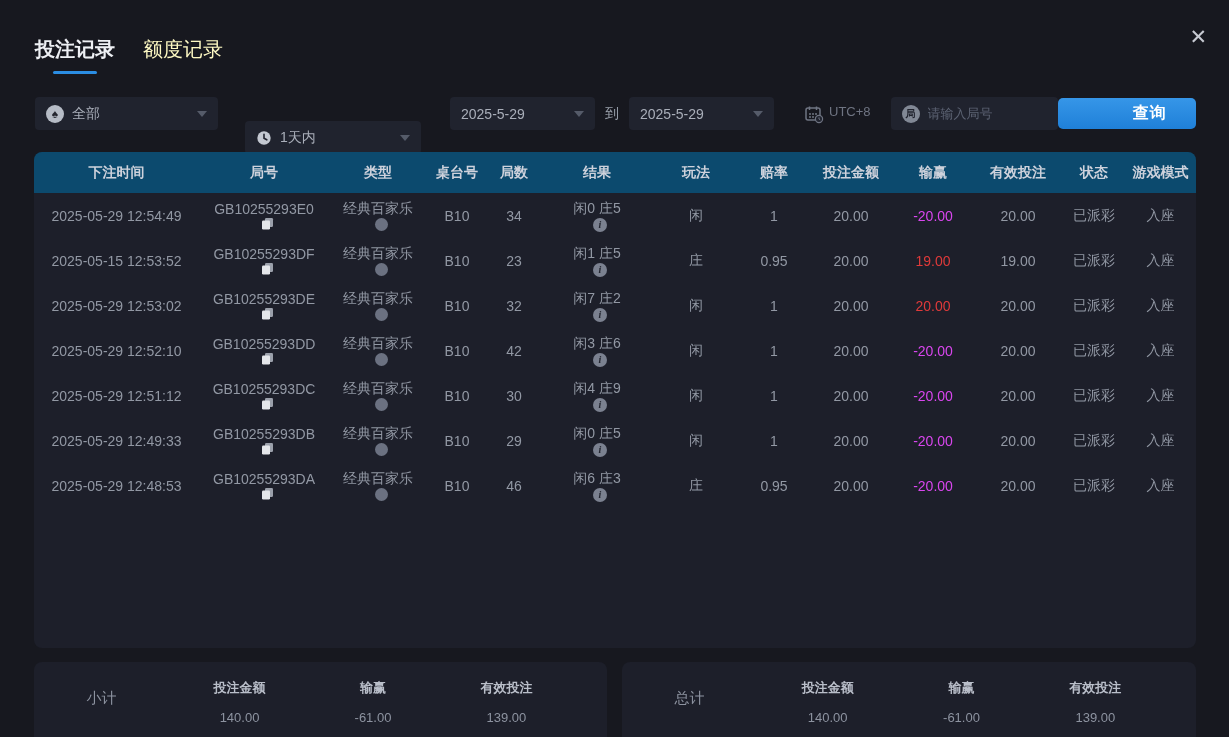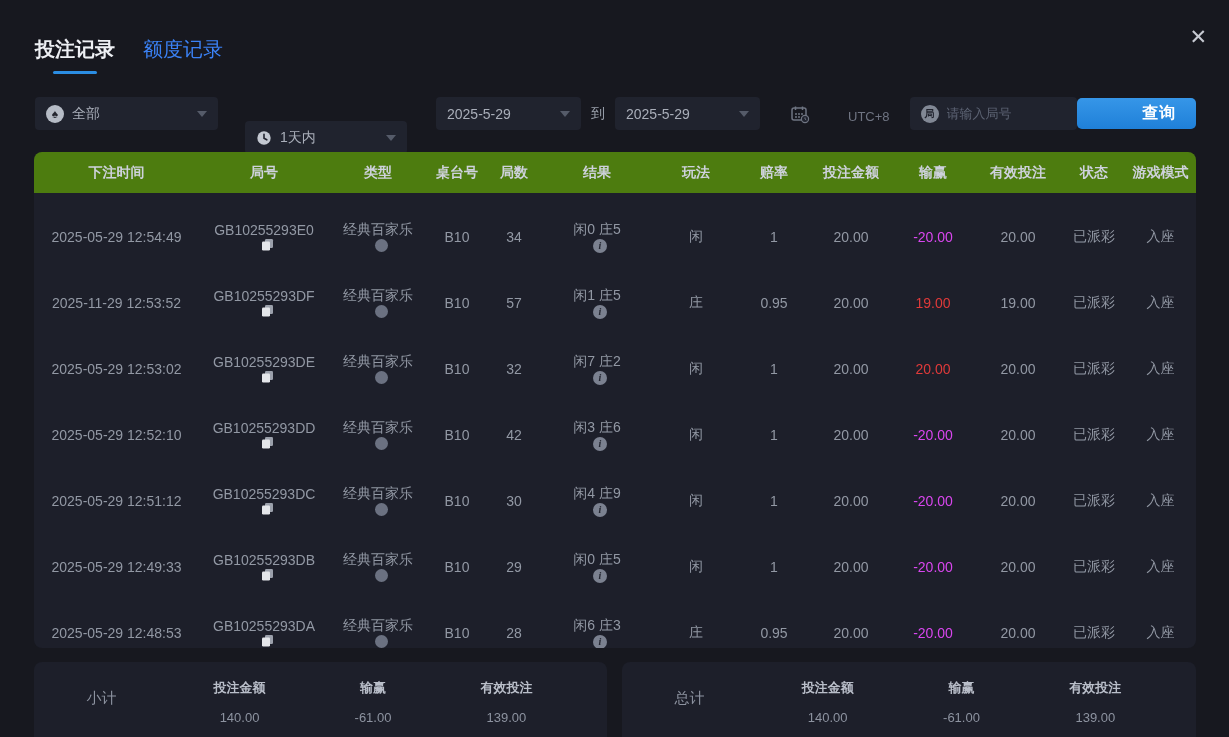--- a/index.html
+++ b/index.html
@@ -11,21 +11,21 @@
     position:relative;
     color:#9298a4;
   }
   
   .close-btn {
     position:absolute; top:26px; right:22px;
     color:#c7cad2; font-size:21px; line-height:1; cursor:pointer;
     font-weight:300;
   }
   .tabs { position:absolute; left:35px; top:36px; display:flex; gap:28px; }
-  .tab { font-size:20px; color:#3b82f6; cursor:pointer; padding-bottom:11px; position:relative; }
+  .tab { font-size:20px; color:#fef9c3; cursor:pointer; padding-bottom:11px; position:relative; }
   .tab.active { color:#eef0f4; font-weight:bold; }
   .tab.active::after {
     content:""; position:absolute; left:50%; transform:translateX(-50%);
     bottom:0; width:44px; height:3px; border-radius:2px; background:#2b8de3;
   }
   
   .filters { position:absolute; left:35px; top:97px; right:33px; height:33px; display:flex; align-items:center; }
   .control {
     background:#20232e; border-radius:4px; height:33px;
     display:flex; align-items:center; padding:0 11px;
@@ -36,21 +36,21 @@
   .chevron {
     width:0; height:0; border-left:5px solid transparent; border-right:5px solid transparent;
     border-top:6px solid #555b69; margin-left:8px;
   }
   .spade-badge {
     width:18px; height:18px; border-radius:50%; background:#b6bcc6; color:#23252e;
     font-size:12px; line-height:18px; text-align:center; margin-right:8px; flex:none;
   }
   .icon-svg { margin-right:8px; flex:none; }
   .to-label { margin:0 10px; color:#9aa0ab; font-size:14px; flex:none; }
-  .tz-group { display:flex; align-items:flex-end; margin-left:30px; flex:none;gap:33px; }
+  .tz-group { display:flex; align-items:flex-start; margin-left:30px; flex:none; }
   .tz-label { color:#6f7482; font-size:13px; margin-left:5px; }
   .search-box { margin-left:20px; width:167px; }
   .round-badge {
     width:18px; height:18px; border-radius:50%; background:#818895; color:#20232e;
     font-size:10px; line-height:18px; text-align:center; margin-right:8px; flex:none; font-weight:bold;
   }
   .search-box input {
     background:transparent; border:none; outline:none; color:#aab0bc;
     font-size:13px; width:100%; font-family:Liberation Serif, serif;
   }
@@ -61,26 +61,26 @@
     color:#fff; font-size:16px; font-weight:bold; cursor:pointer;
     font-family:inherit; letter-spacing:1px;padding-left:46px;
   }
   
   .table-wrap {
     position:absolute; left:34px; right:33px; top:152px; height:496px;
     background:#1d1f2a; border-radius:8px; overflow:hidden;
     --cols:165px 130px 98px 60px 54px 112px 86px 70px 84px 80px 90px 62px 1fr;
   }
   .t-header {
-    height:41px; background:#4d7c0f; display:grid; grid-template-columns:var(--cols);
+    height:41px; background:#0c4a6e; display:grid; grid-template-columns:var(--cols);
     align-items:center; text-align:center; color:#ced2dc; font-size:14px; font-weight:bold;
   }
   .t-row {
     height:45px; display:grid; grid-template-columns:var(--cols);
-    align-items:center; text-align:center; color:#9298a4; font-size:14px;margin-top:21px;
+    align-items:center; text-align:center; color:#9298a4; font-size:14px;
   }
   .cell-flex { display:flex; align-items:center; justify-content:center;flex-direction:column; }
   .copy-icon { margin-left:6px; cursor:pointer; flex:none; }
   .type-dot {
     width:13px; height:13px; border-radius:50%; background:#798090; opacity:.85;
     margin-left:7px; flex:none;
   }
   .info-icon {
     width:14px; height:14px; border-radius:50%; background:#7b8190; color:#242732;
     font-size:10px; line-height:14px; margin-left:6px; flex:none; cursor:pointer;
@@ -114,21 +114,21 @@
 <div class="filters">
 
   <div class="control dd" style="width:183px;">
     <span class="dd-left">
       <span class="spade-badge">♠</span>
       <span>全部</span>
     </span>
     <span class="chevron"></span>
   </div>
 
-  <div class="control dd" style="width:162px; margin-left:27px;margin-top:48px;">
+  <div class="control dd" style="width:176px; margin-left:27px;margin-top:48px;">
     <span class="dd-left">
       <svg class="icon-svg" width="16" height="16" viewBox="0 0 16 16">
         <circle cx="8" cy="8" r="6.7" fill="#c3c8d1"></circle>
         <path d="M8 4.2 V8.3 L10.8 9.8" stroke="#20232e" stroke-width="1.6" fill="none" stroke-linecap="round"></path>
       </svg>
       <span>1天内</span>
     </span>
     <span class="chevron"></span>
   </div>
 
@@ -207,34 +207,34 @@
     <div>闲</div>
     <div>1</div>
     <div>20.00</div>
     <div class="green">-20.00</div>
     <div>20.00</div>
     <div>已派彩</div>
     <div>入座</div>
   </div>
 
   <div class="t-row">
-    <div>2025-11-29 12:53:52</div>
+    <div>2025-05-15 12:53:52</div>
     <div class="cell-flex">
       <span>GB10255293DF</span>
       <svg class="copy-icon" width="13" height="13" viewBox="0 0 13 13">
         <rect x="4" y="1" width="8" height="9" rx="1.2" fill="#9ba0ab"></rect>
         <rect x="1" y="3.5" width="8" height="9" rx="1.2" fill="#e4e6ea"></rect>
       </svg>
     </div>
     <div class="cell-flex">
       <span>经典百家乐</span>
       <span class="type-dot"></span>
     </div>
     <div>B10</div>
-    <div>57</div>
+    <div>23</div>
     <div class="cell-flex">
       <span>闲1 庄5</span>
       <span class="info-icon">i</span>
     </div>
     <div>庄</div>
     <div>0.95</div>
     <div>20.00</div>
     <div class="red">19.00</div>
     <div>19.00</div>
     <div>已派彩</div>
@@ -360,21 +360,21 @@
       <svg class="copy-icon" width="13" height="13" viewBox="0 0 13 13">
         <rect x="4" y="1" width="8" height="9" rx="1.2" fill="#9ba0ab"></rect>
         <rect x="1" y="3.5" width="8" height="9" rx="1.2" fill="#e4e6ea"></rect>
       </svg>
     </div>
     <div class="cell-flex">
       <span>经典百家乐</span>
       <span class="type-dot"></span>
     </div>
     <div>B10</div>
-    <div>28</div>
+    <div>46</div>
     <div class="cell-flex">
       <span>闲6 庄3</span>
       <span class="info-icon">i</span>
     </div>
     <div>庄</div>
     <div>0.95</div>
     <div>20.00</div>
     <div class="green">-20.00</div>
     <div>20.00</div>
     <div>已派彩</div>

